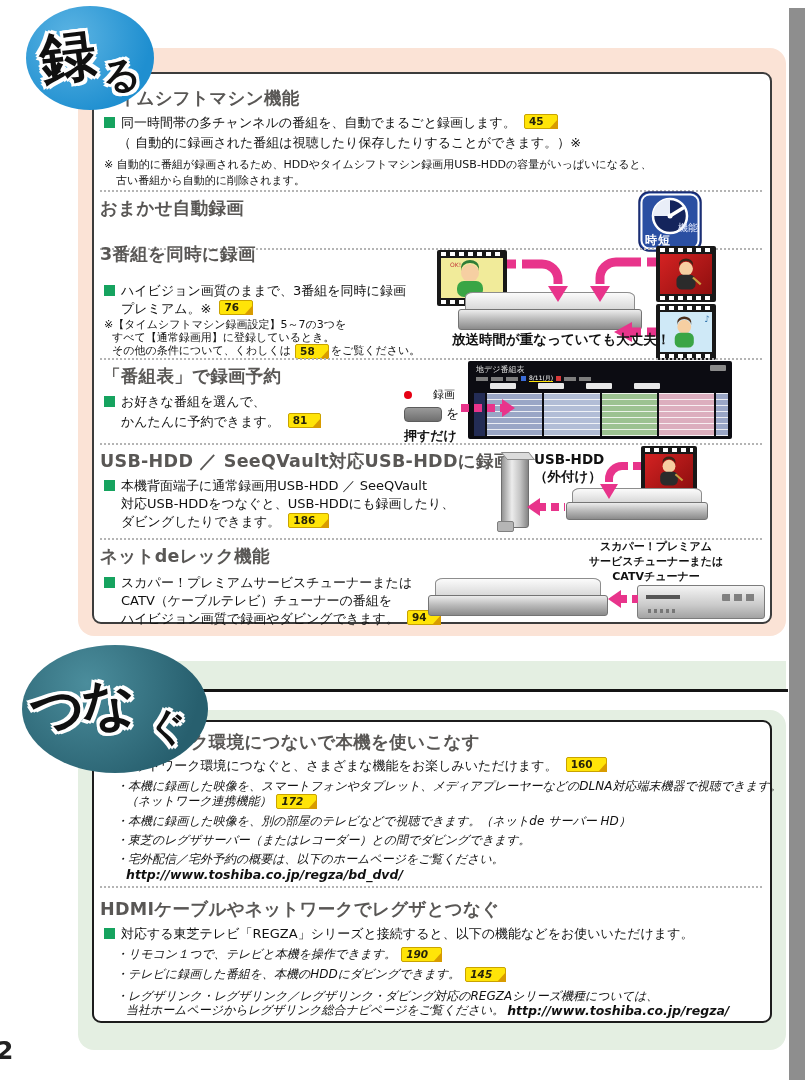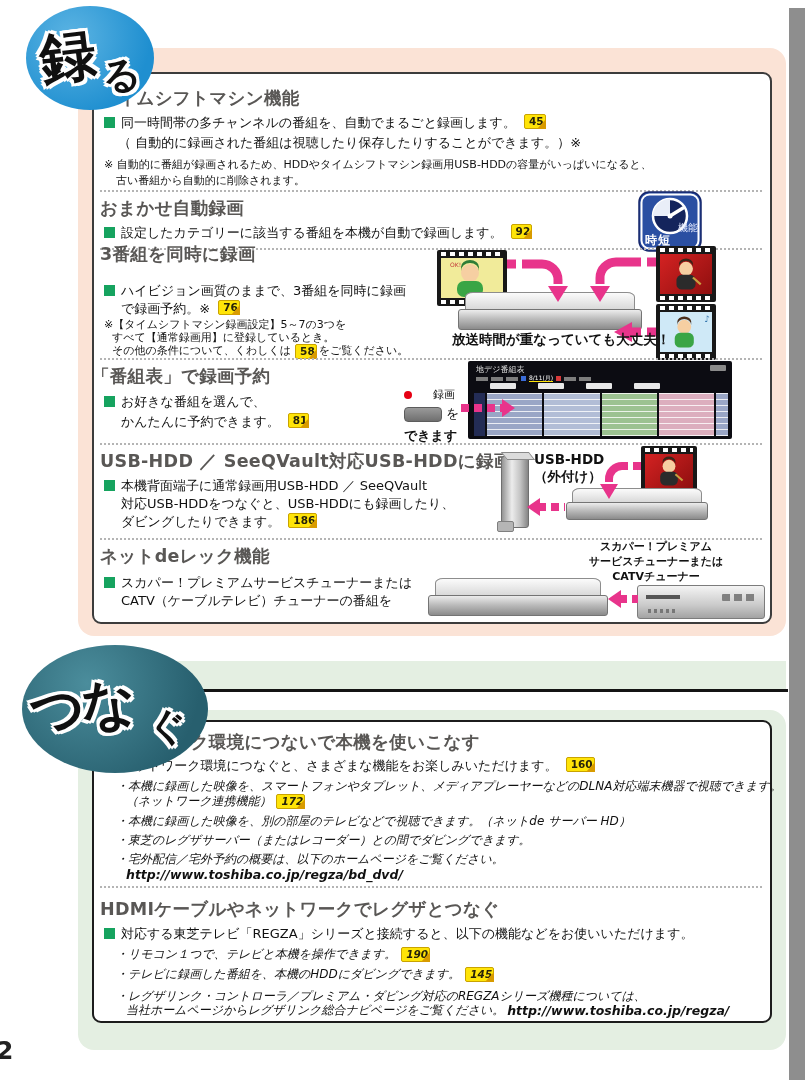--- a/index.html
+++ b/index.html
@@ -33,21 +33,21 @@
   .h1{position:absolute;font-size:17.5px;font-weight:bold;color:#595755;z-index:3;letter-spacing:0.3px;}
   .ln{position:absolute;display:flex;align-items:flex-start;gap:6px;font-size:13px;line-height:17px;z-index:3;white-space:nowrap;text-align:center;}
   .blt{flex:none;width:11px;height:11px;background:#16a35f;margin-top:3px;}
   .note{position:absolute;font-size:11px;line-height:14px;color:#111;z-index:3;display:flex;gap:2px;white-space:nowrap;}
   .sub{position:absolute;font-size:12px;line-height:15px;color:#111;z-index:3;display:flex;gap:3px;white-space:nowrap;font-style:italic;}
   .url{font-weight:bold;font-size:12.5px;}
   .dot{position:absolute;left:100px;width:662px;height:0;border-top:2px dotted #b4b4b4;z-index:3;}
   .caption{position:absolute;font-size:13.5px;font-weight:bold;z-index:4;white-space:nowrap;}
   
   .ref{display:inline-block;position:relative;background:#ffe408;border:1px solid #c9a300;border-radius:2px;
-       padding:0 1px 0 4px;font-size:10.5px;line-height:13px;font-weight:bold;color:#26220a;margin-left:2px;}
+       padding:0 13px 0 4px;font-size:10.5px;line-height:13px;font-weight:bold;color:#26220a;margin-left:2px;}
   .ref .curl{position:absolute;right:-1px;bottom:-1px;width:0;height:0;
        border-style:solid;border-width:0 0 10px 9px;border-color:transparent transparent #d89b00 transparent;}
   
   .arrow{position:absolute;height:18px;z-index:4;}
   .arrow .sh{position:absolute;top:5px;height:8px;background:repeating-linear-gradient(90deg,#e8348b 0 8px,rgba(0,0,0,0) 8px 13px);}
   .arrow.left .sh{left:11px;right:0;}
   .arrow.left .hd{position:absolute;left:0;top:0;width:0;height:0;border:9px solid transparent;border-left:0;border-right:13px solid #e8348b;}
   .arrow.right .sh{left:0;right:11px;}
   .arrow.right .hd{position:absolute;right:0;top:0;width:0;height:0;border:9px solid transparent;border-right:0;border-left:13px solid #e8348b;}
   svg.curve{position:absolute;z-index:4;overflow:visible;}
@@ -132,46 +132,41 @@
     <span class="ref"><b>45</b><i class="curl"></i></span>
   </div>
   <div class="ln" style="left:118px;top:134px">
       <span>（ 自動的に録画された番組は視聴したり保存したりすることができます。）※</span>
     </div>
   <div class="note" style="left:104px;top:158px">※ 自動的に番組が録画されるため、HDDやタイムシフトマシン録画用USB-HDDの容量がいっぱいになると、</div>
   <div class="note" style="left:116px;top:174px">古い番組から自動的に削除されます。</div>
   <div class="dot" style="top:190px"></div>
 
   <div class="h1" style="left:100px;top:196px">おまかせ自動録画</div>
-  <div class="ln" style="left:104px;top:224px">
-    <span class="blt"></span>
-    <span>設定したカテゴリーに該当する番組を本機が自動で録画します。</span>
-    <span class="ref"><b>92</b><i class="curl"></i></span>
-  </div>
   <div class="jitan">
     <svg width="64" height="61" viewBox="0 0 64 61">
       <rect x="1" y="1" width="62" height="59" rx="10" fill="#2a4fa2" stroke="#15266b" stroke-width="1.5"></rect>
       <rect x="3.5" y="3.5" width="57" height="54" rx="8" fill="none" stroke="#fff" stroke-width="2"></rect>
       <circle cx="32" cy="25" r="17" fill="#14245c" stroke="#fff" stroke-width="2.5"></circle>
       <path d="M32 25 L32 8 A17 17 0 0 0 15 25 Z" fill="#e9eef8"></path>
       <line x1="32" y1="25" x2="45" y2="17" stroke="#fff" stroke-width="3.5" stroke-linecap="round"></line>
       <circle cx="32" cy="25" r="2.5" fill="#fff"></circle>
     </svg>
     <span class="jt1">時短</span>
     <span class="jt2">機能</span>
   </div>
   <div class="dot" style="top:248px"></div>
 
   <div class="h1" style="left:100px;top:242px">3番組を同時に録画</div>
   <div class="ln" style="left:104px;top:282px">
     <span class="blt"></span>
     <span>ハイビジョン画質のままで、3番組を同時に録画</span>
   </div>
   <div class="ln" style="left:121px;top:300px">
-    <span>で録画予約。※</span>
+    <span>プレミアム。※</span>
     <span class="ref"><b>76</b><i class="curl"></i></span>
   </div>
   <div class="note" style="left:104px;top:318px">※【タイムシフトマシン録画設定】5～7の3つを</div>
   <div class="note" style="left:112px;top:331px">すべて【通常録画用】に登録しているとき。</div>
   <div class="note" style="left:112px;top:344px">
     <span>その他の条件について、くわしくは</span>
     <span class="ref"><b>58</b><i class="curl"></i></span>
     <span>をご覧ください。</span>
   </div>
 
@@ -221,39 +216,39 @@
     <polygon points="118,38 138,38 128,54" fill="#e8348b"></polygon>
     <path d="M226 14 H204" stroke="#e8348b" stroke-width="9" fill="none" stroke-dasharray="9 6"></path>
     <path d="M204 14 H186 A16 16 0 0 0 170 30 V36" stroke="#e8348b" stroke-width="9" fill="none"></path>
     <polygon points="160,38 180,38 170,54" fill="#e8348b"></polygon>
     <path d="M226 84 H202" stroke="#e8348b" stroke-width="9" fill="none" stroke-dasharray="9 6"></path>
     <polygon points="184,84 202,74 202,94" fill="#e8348b"></polygon>
   </svg>
   <div class="caption" style="left:452px;top:331px">放送時間が重なっていても大丈夫！</div>
   <div class="dot" style="top:358px"></div>
 
-  <div class="h1" style="left:92px;top:364px">「番組表」で録画予約</div>
+  <div class="h1" style="left:103px;top:364px">「番組表」で録画予約</div>
   <div class="ln" style="left:104px;top:393px">
     <span class="blt"></span>
     <span>お好きな番組を選んで、</span>
   </div>
   <div class="ln" style="left:121px;top:413px">
     <span>かんたんに予約できます。</span>
     <span class="ref"><b>81</b><i class="curl"></i></span>
   </div>
   <div class="recbtn">
     <div class="r1">
         <span class="reddot"></span>
         <span>録画</span>
       </div>
     <div class="r2">
         <span class="graybtn"></span>
         <span>を</span>
       </div>
-    <div class="r3">できます</div>
+    <div class="r3">押すだけ</div>
   </div>
   <div class="epg">
     <div class="ti">地デジ番組表</div>
     <div class="chip"></div>
     <div class="info">
       <span class="g"></span>
         <span class="g"></span>
         <span class="g"></span>
       <span class="bsq"></span>
       <span class="date">8/11(月)</span>
@@ -325,20 +320,24 @@
   <div class="dot" style="top:538px"></div>
 
   <div class="h1" style="left:100px;top:544px">ネットdeレック機能</div>
   <div class="ln" style="left:104px;top:574px">
     <span class="blt"></span>
     <span>スカパー！プレミアムサービスチューナーまたは</span>
   </div>
   <div class="ln" style="left:121px;top:592px">
       <span>CATV（ケーブルテレビ）チューナーの番組を</span>
     </div>
+  <div class="ln" style="left:121px;top:610px">
+    <span>ハイビジョン画質で録画やダビングできます。</span>
+    <span class="ref"><b>94</b><i class="curl"></i></span>
+  </div>
   <div class="tlabel" style="left:556px;top:539px">スカパー！プレミアム</div>
   <div class="tlabel" style="left:556px;top:554px">サービスチューナーまたは</div>
   <div class="tlabel" style="left:556px;top:569px">CATVチューナー</div>
   <div class="rec3d" style="left:428px;top:578px;width:180px;height:38px">
     <div class="t"></div>
       <div class="f"></div>
   </div>
   <div class="tuner" style="left:637px;top:585px">
     <span class="slot"></span>
       <span class="dots"></span>
@@ -381,18 +380,18 @@
     <span>対応する東芝テレビ「REGZA」シリーズと接続すると、以下の機能などをお使いいただけます。</span>
   </div>
   <div class="sub" style="left:116px;top:947px">
     <span>・リモコン１つで、テレビと本機を操作できます。</span>
     <span class="ref"><b>190</b><i class="curl"></i></span>
   </div>
   <div class="sub" style="left:116px;top:967px">
     <span>・テレビに録画した番組を、本機のHDDにダビングできます。</span>
     <span class="ref"><b>145</b><i class="curl"></i></span>
   </div>
-  <div class="sub" style="left:116px;top:989px">・レグザリンク・コントローラ／プレミアム・ダビング対応のREGZAシリーズ機種については、</div>
+  <div class="sub" style="left:116px;top:989px">・レグザリンク・レグザリンク／レグザリンク・ダビング対応のREGZAシリーズ機種については、</div>
   <div class="sub" style="left:126px;top:1003px">
     <span>当社ホームページからレグザリンク総合ナビページをご覧ください。</span>
     <span class="url">http://www.toshiba.co.jp/regza/</span>
   </div>
 </div>
 
 </body></html>

